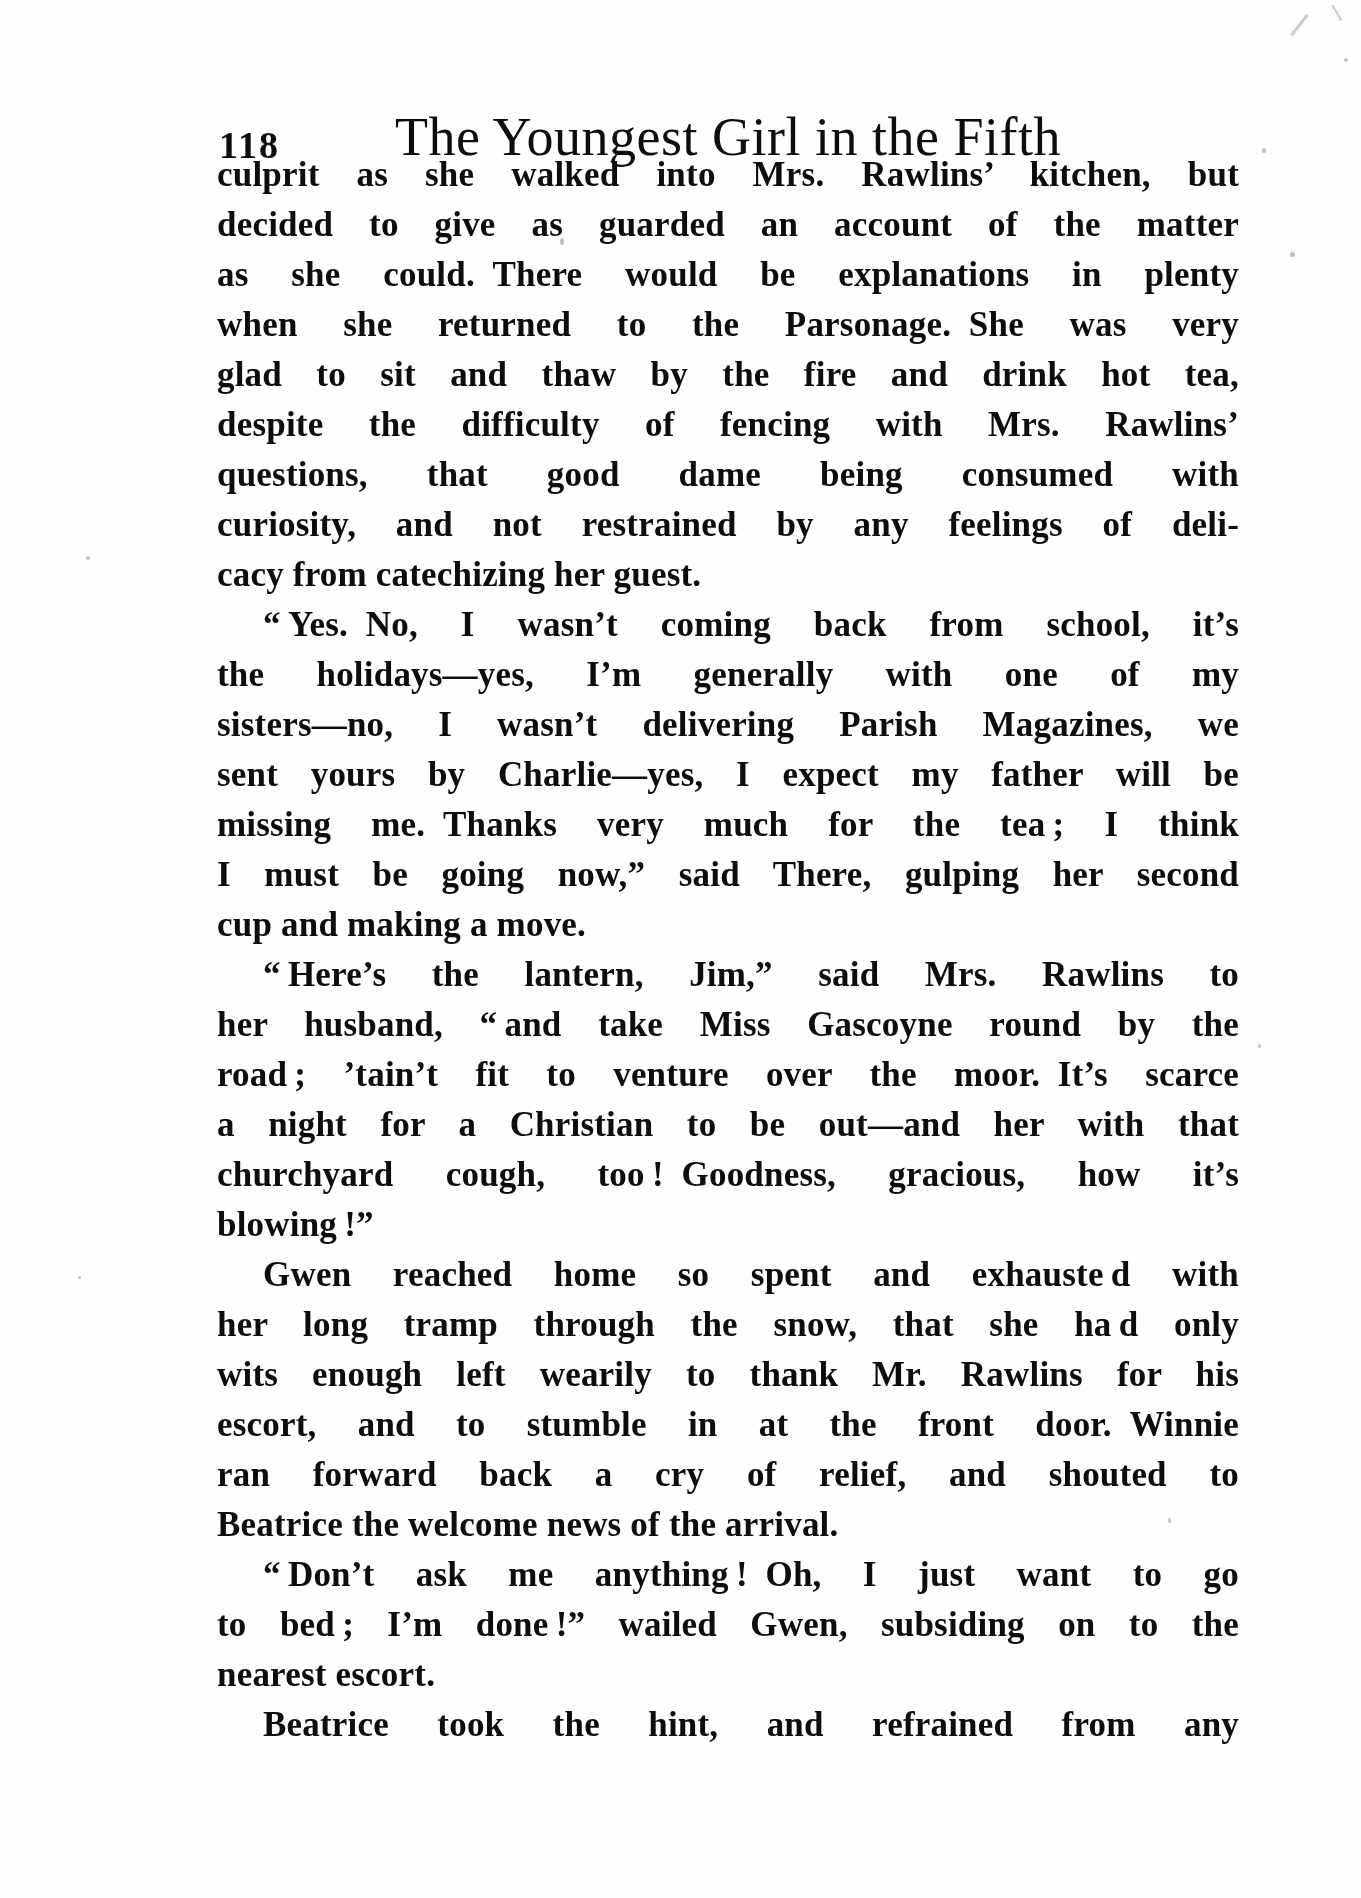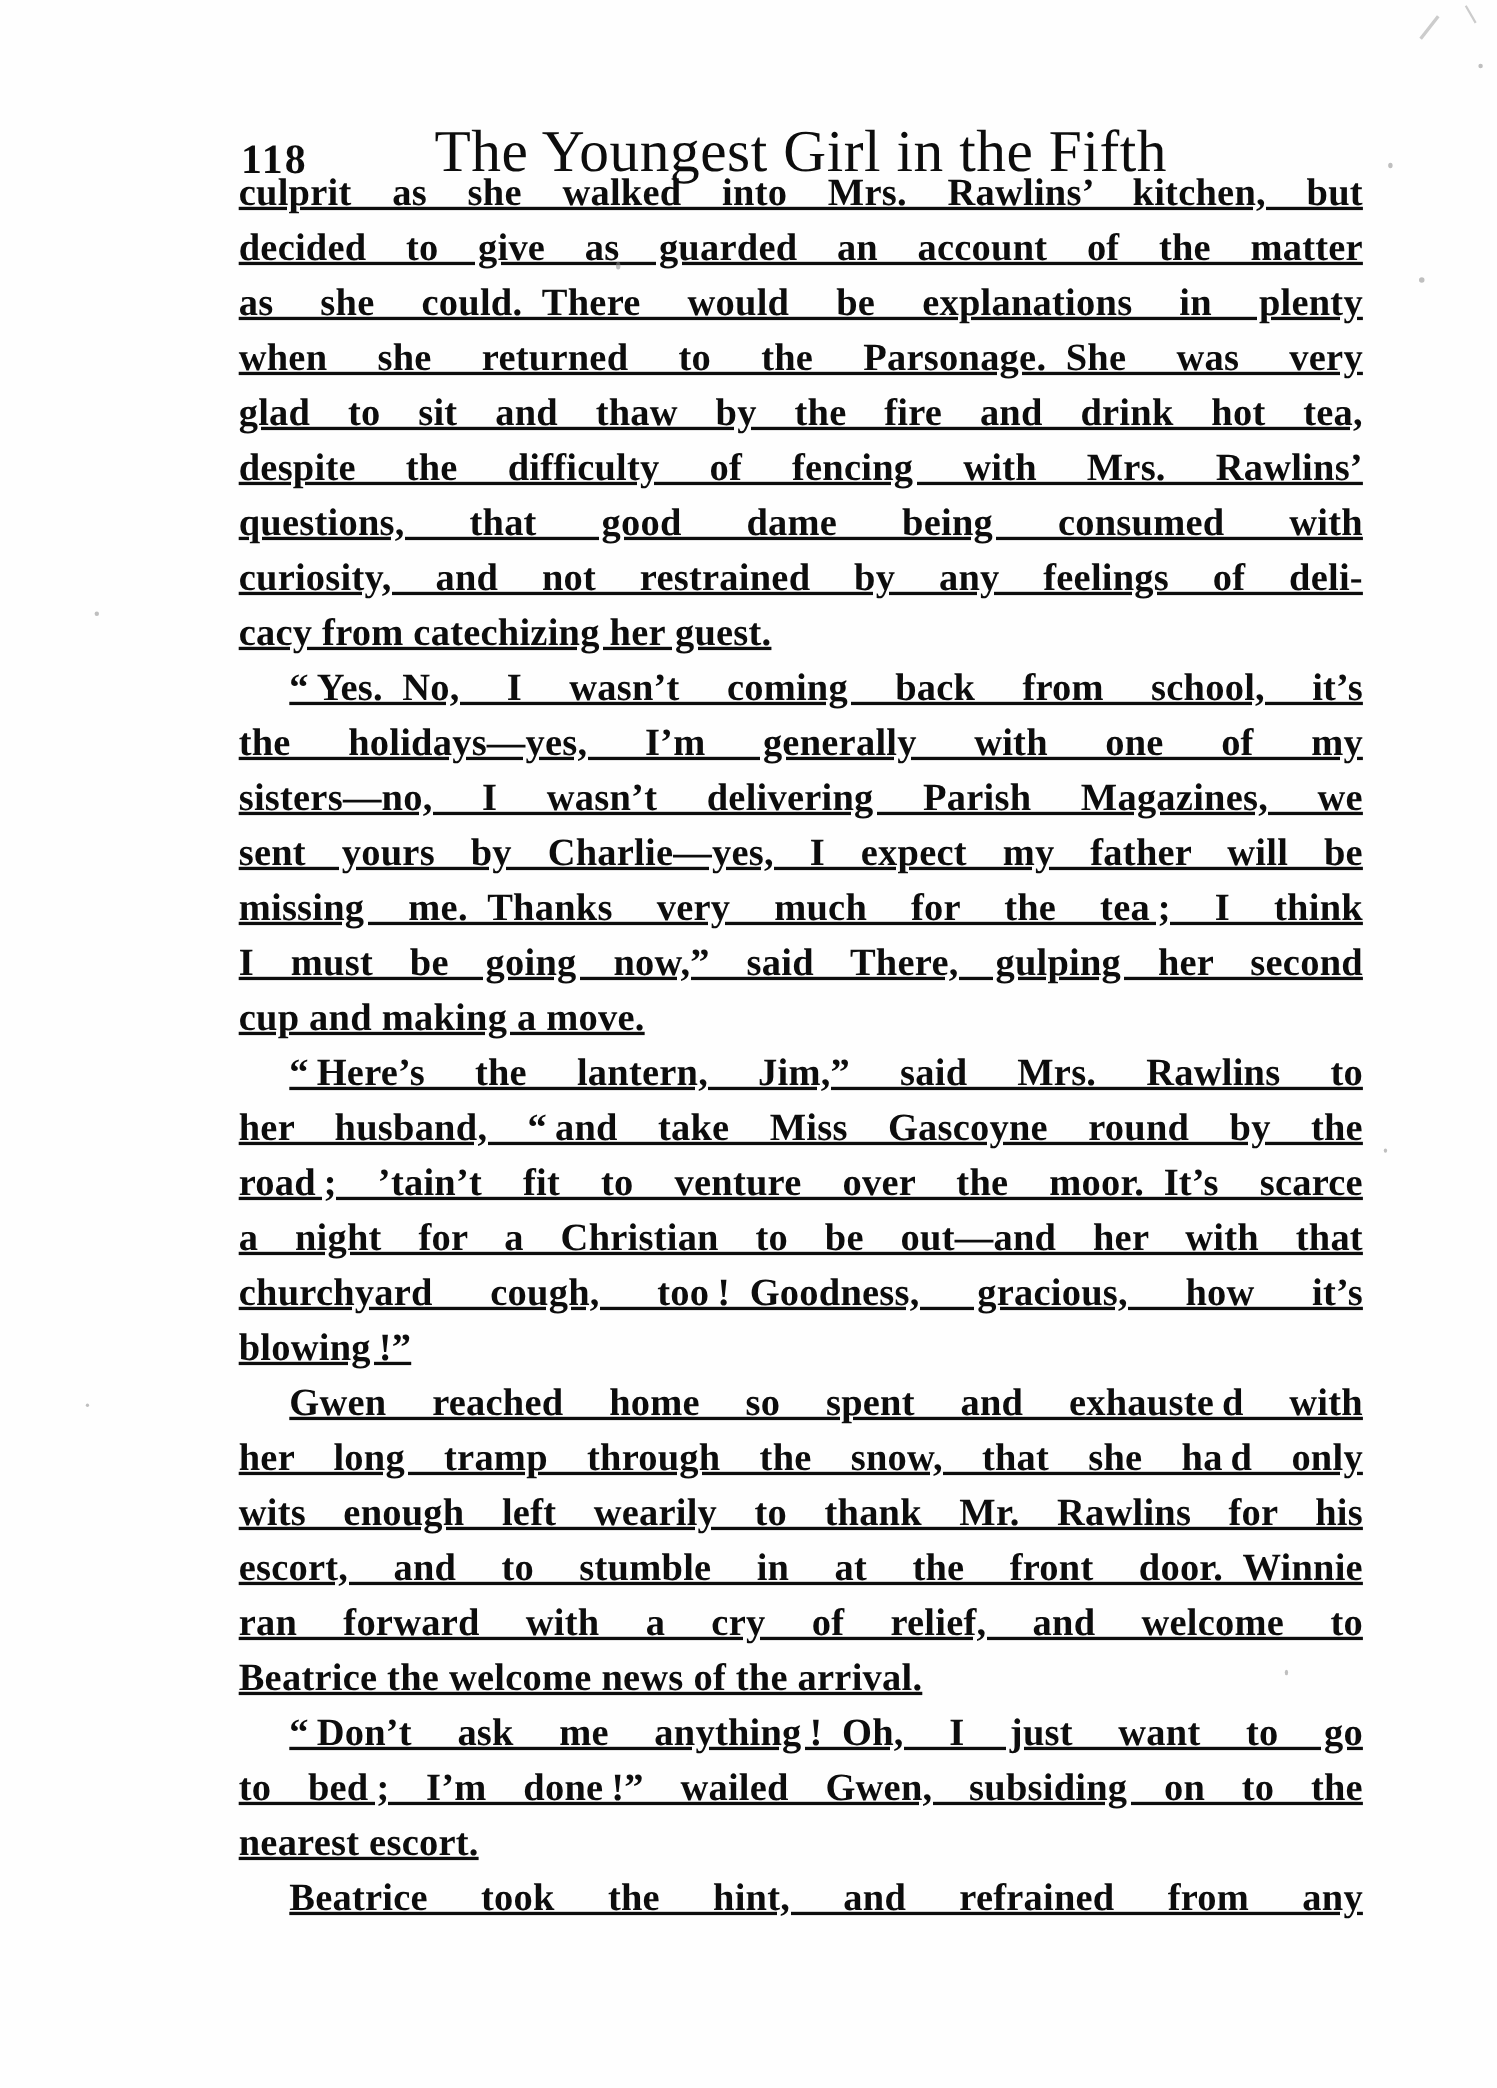--- a/index.html
+++ b/index.html
@@ -50,21 +50,20 @@
     width: 1022px;
     font-size: 35px;
     line-height: 50px;
     font-weight: 700;
     letter-spacing: 0.2px;
   }
   .ln {
     text-align: justify;
     text-align-last: justify;
     white-space: pre-wrap;
-    text-decoration: underline;
   }
   .ln.end {
     text-align-last: left;
   }
   .ln.ind {
     text-indent: 46px;
   }
   
   .speck {
     position: absolute;
@@ -112,21 +111,21 @@
     <div class="ln">her husband, “ and take Miss Gascoyne round by the</div>
     <div class="ln">road ; ’tain’t fit to venture over the moor. It’s scarce</div>
     <div class="ln">a night for a Christian to be out—and her with that</div>
     <div class="ln">churchyard cough, too ! Goodness, gracious, how it’s</div>
     <div class="ln end">blowing !”</div>
 
     <div class="ln ind">Gwen reached home so spent and exhauste d with</div>
     <div class="ln">her long tramp through the snow, that she ha d only</div>
     <div class="ln">wits enough left wearily to thank Mr. Rawlins for his</div>
     <div class="ln">escort, and to stumble in at the front door. Winnie</div>
-    <div class="ln">ran forward with a cry of relief, and welcome to</div>
+    <div class="ln">ran forward back a cry of relief, and shouted to</div>
     <div class="ln end">Beatrice the welcome news of the arrival.</div>
 
     <div class="ln ind">“ Don’t ask me anything ! Oh, I just want to go</div>
     <div class="ln">to bed ; I’m done !” wailed Gwen, subsiding on to the</div>
     <div class="ln end">nearest escort.</div>
 
     <div class="ln ind">Beatrice took the hint, and refrained from any</div>
   </main>
 
   <div class="streak" style="left:1298px; top:12px;  width:3px;  height:26px; transform:rotate(38deg);"></div>

